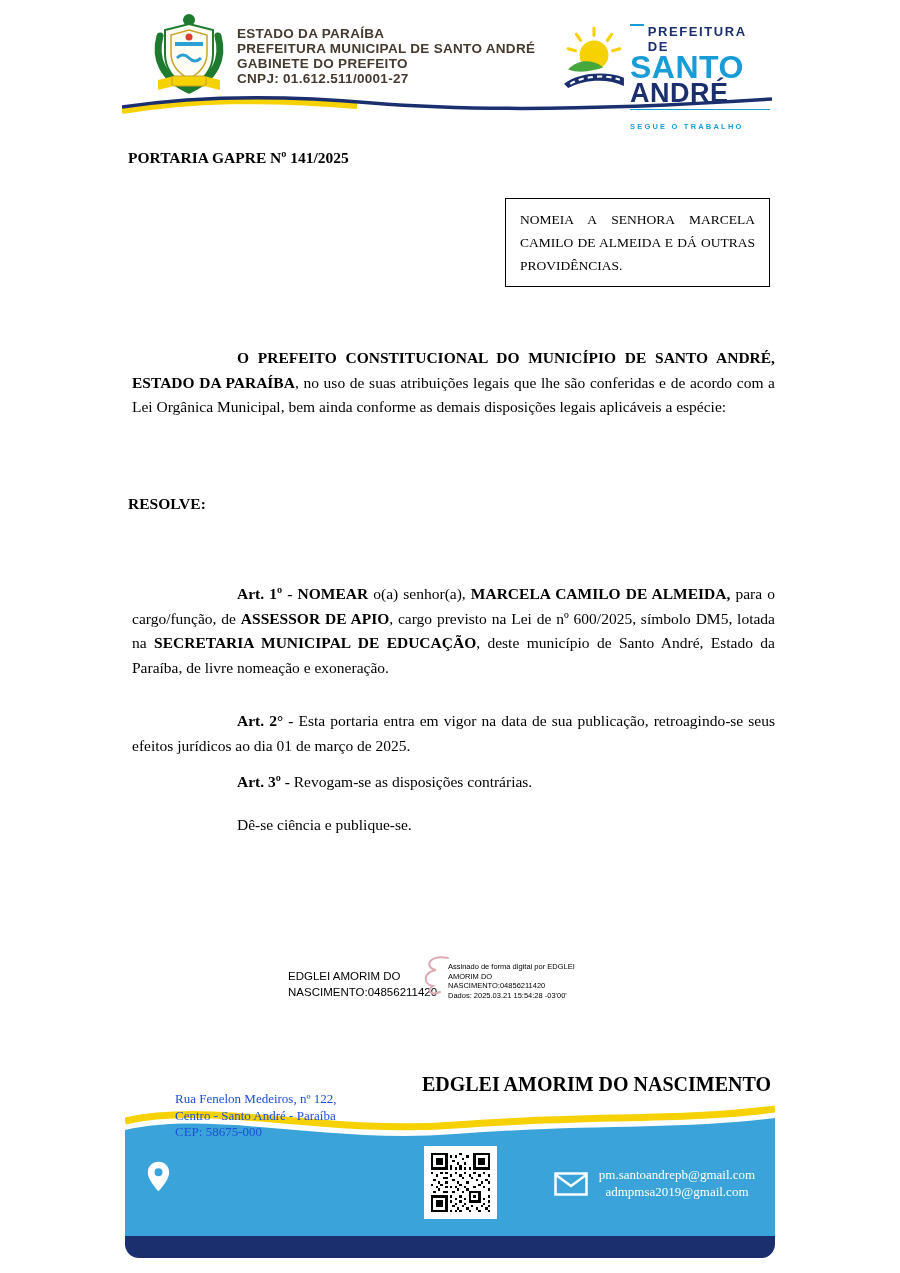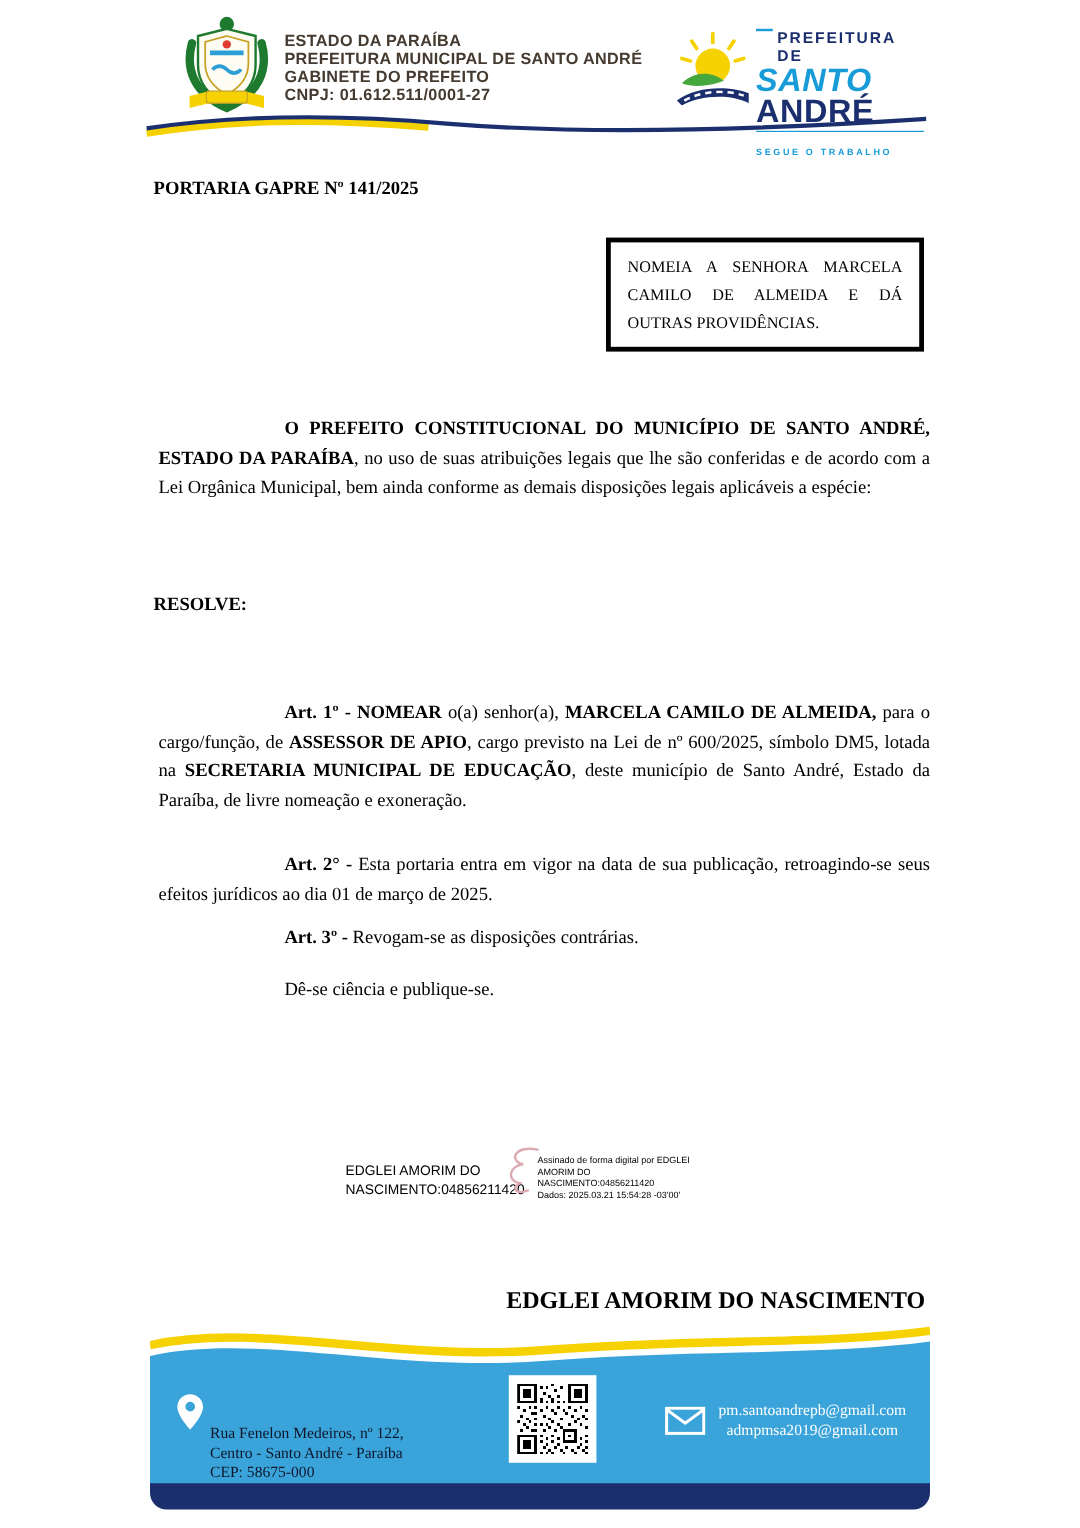--- a/index.html
+++ b/index.html
@@ -17,28 +17,28 @@
   .abs{position:absolute;}
 
   
   .org-block{left:237px;top:26px;font-family:"Liberation Sans",sans-serif;
              font-weight:700;font-size:13.5px;line-height:15px;color:var(--header-text);
              letter-spacing:.3px;}
   .logo-block{left:630px;top:24px;width:140px;font-family:"Liberation Sans",sans-serif;}
   .logo-pretext{display:flex;align-items:flex-start;gap:4px;color:var(--brand-navy);
                 font-size:13px;font-weight:700;letter-spacing:1.6px;}
   .logo-pretext .dash{width:14px;height:2px;background:var(--logo-blue);}
-  .logo-name-top{font-size:27px;font-weight:800;color:var(--logo-blue);line-height:26px;letter-spacing:.5px;font-style:italic;}
+  .logo-name-top{font-size:32px;font-weight:800;color:var(--logo-blue);line-height:26px;letter-spacing:.5px;}
   .logo-name-bottom{font-size:27px;font-weight:800;color:var(--brand-navy);line-height:26px;letter-spacing:.5px;}
   .logo-tagline{margin-top:3px;border-top:1.5px solid var(--logo-blue);padding-top:12px;
                 font-size:7.5px;font-weight:700;letter-spacing:2.2px;color:var(--logo-blue);}
 
   
   .doc-title{left:128px;top:149px;font-weight:700;font-size:15.5px;}
-  .summary-box{left:505px;top:198px;width:265px;border:4px solid #000000;
+  .summary-box{left:505px;top:198px;width:265px;border:1px solid #000000;
                padding:9px 14px;font-size:13.5px;line-height:23px;text-align:justify;}
   .para{width:643px;font-size:15.5px;line-height:24.5px;text-align:justify;margin:4px;}
   .indent{text-indent:105px;}
   .preamble{left:128px;top:342px;}
   .resolve{left:128px;top:495px;font-weight:700;font-size:15.5px;}
   .art1{left:128px;top:578px;}
   .art2{left:128px;top:705px;}
   .art3{left:128px;top:766px;}
   .closing{left:128px;top:809px;}
   .dateline{left:128px;top:849px;width:643px;text-align:right;font-size:15.5px;}
@@ -52,21 +52,21 @@
              font-family:"Liberation Sans",sans-serif;font-size:7.5px;line-height:9.5px;}
   .sig-name{left:128px;top:1073px;width:643px;text-align:right;font-weight:700;font-size:20px;}
   .sig-role{left:128px;top:1041px;width:643px;text-align:center;font-size:15px;}
 
   
   .footer{left:125px;top:1100px;width:650px;height:158px;}
   .footer-wave{position:absolute;left:0;top:0;}
   .footer-blue{position:absolute;left:0;top:50px;width:650px;height:88px;background:var(--brand-blue);}
   .footer-navy{position:absolute;left:0;top:136px;width:650px;height:22px;background:var(--brand-navy);
                border-radius:0 0 14px 14px;}
-  .footer-address{left:175px;top:1186px;color:#0f172a;font-size:13px;line-height:16.5px;}
+  .footer-address{left:175px;top:1091px;color:#1d4ed8;font-size:13px;line-height:16.5px;}
   .footer-emails{left:592px;top:1166px;width:170px;text-align:center;color:#fff;
                  font-size:13px;line-height:17px;}
   .pin-wrap{left:147px;top:1161px;}
   .mail-wrap{left:554px;top:1172px;}
   .qr-wrap{left:424px;top:1146px;width:73px;height:73px;background:#fff;padding:7px;z-index:2;}
   .qr-wrap svg{display:block;shape-rendering:crispEdges;}
 </style>
 </head>
 <body>
 

